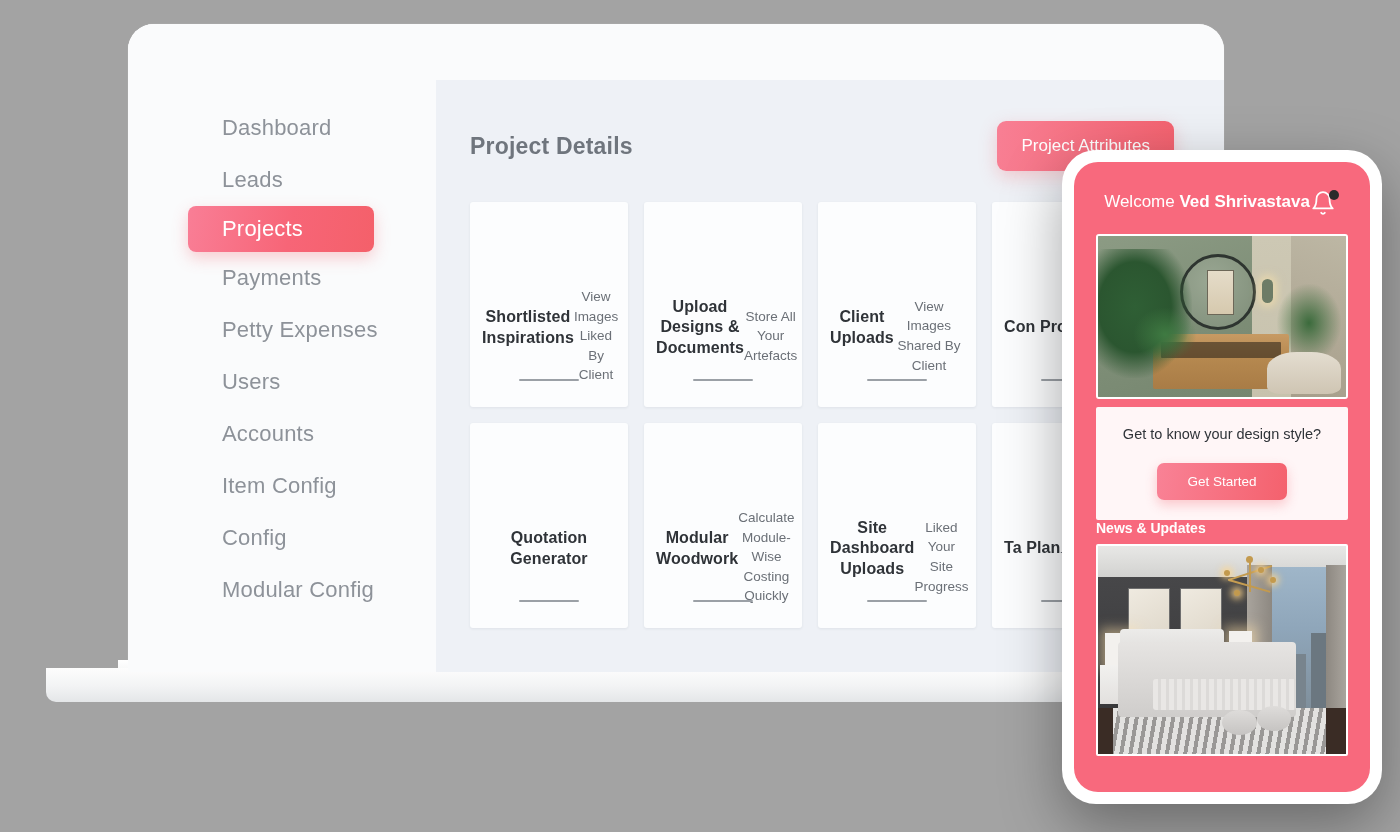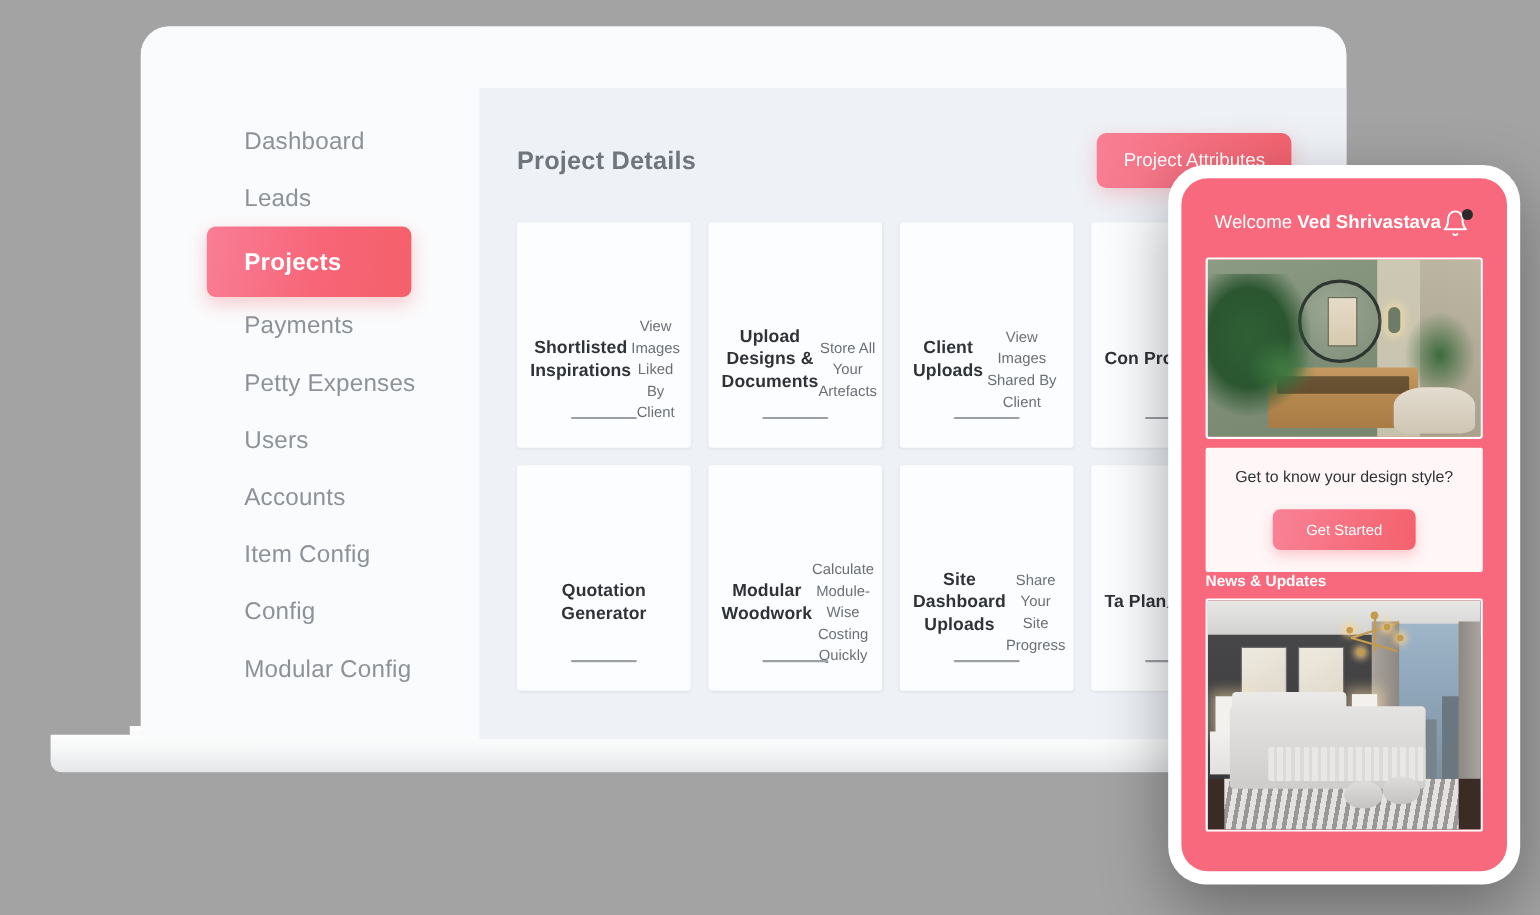--- a/index.html
+++ b/index.html
@@ -42,24 +42,24 @@
   }
   .nav-item {
     height: 52px; display: flex; align-items: center;
     padding-left: 34px; margin: 0 20px 0 60px;
     font-size: 22px; color: #8d9299; letter-spacing: .2px;
     border-radius: 8px; cursor: pointer;
     white-space: nowrap;
   }
   .nav-item.active {
     background: linear-gradient(100deg, #f97e96 0%, #f76577 55%, #f4606a 100%);
-    color: #ffffff; font-weight: 700;
+    color: #ffffff; font-weight: 400;
     box-shadow: 0 6px 16px rgba(244,96,106,0.30);
     margin-left: 60px; margin-right: 62px;
-    height: 64px;
+    height: 46px;
   }
 
   .content {
     flex: 1; background: #eef1f6;
     margin-top: 56px; margin-right: 0;
     padding: 34px 0 0 0;
     position: relative;
     overflow: hidden;
   }
   .content-head {
@@ -307,21 +307,21 @@
             <div class="card-title">Quotation Generator</div>
             <div class="card-rule"></div>
           </div>
           <div class="card">
             <div class="card-title">Modular Woodwork</div>
             <div class="card-sub">Calculate Module-Wise Costing Quickly</div>
             <div class="card-rule"></div>
           </div>
           <div class="card">
             <div class="card-title">Site Dashboard Uploads</div>
-            <div class="card-sub">Share Your Site Progress</div>
+            <div class="card-sub">Liked Your Site Progress</div>
             <div class="card-rule"></div>
           </div>
           <div class="card">
             <div class="card-title">Ta Plan</div>
             <div class="card-sub">Trac Pro</div>
             <div class="card-rule"></div>
           </div>
         </div>
       </section>
     </div>

